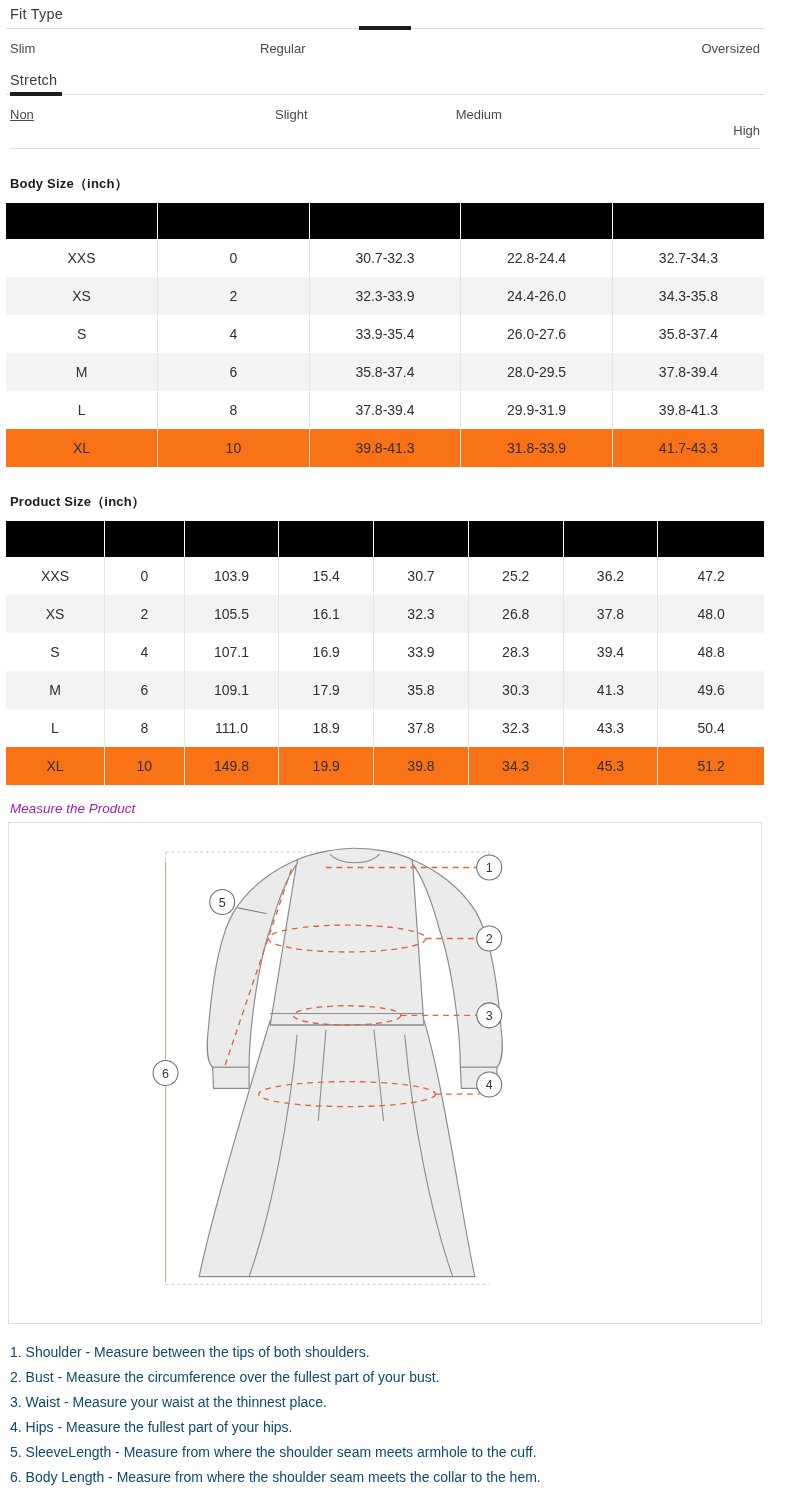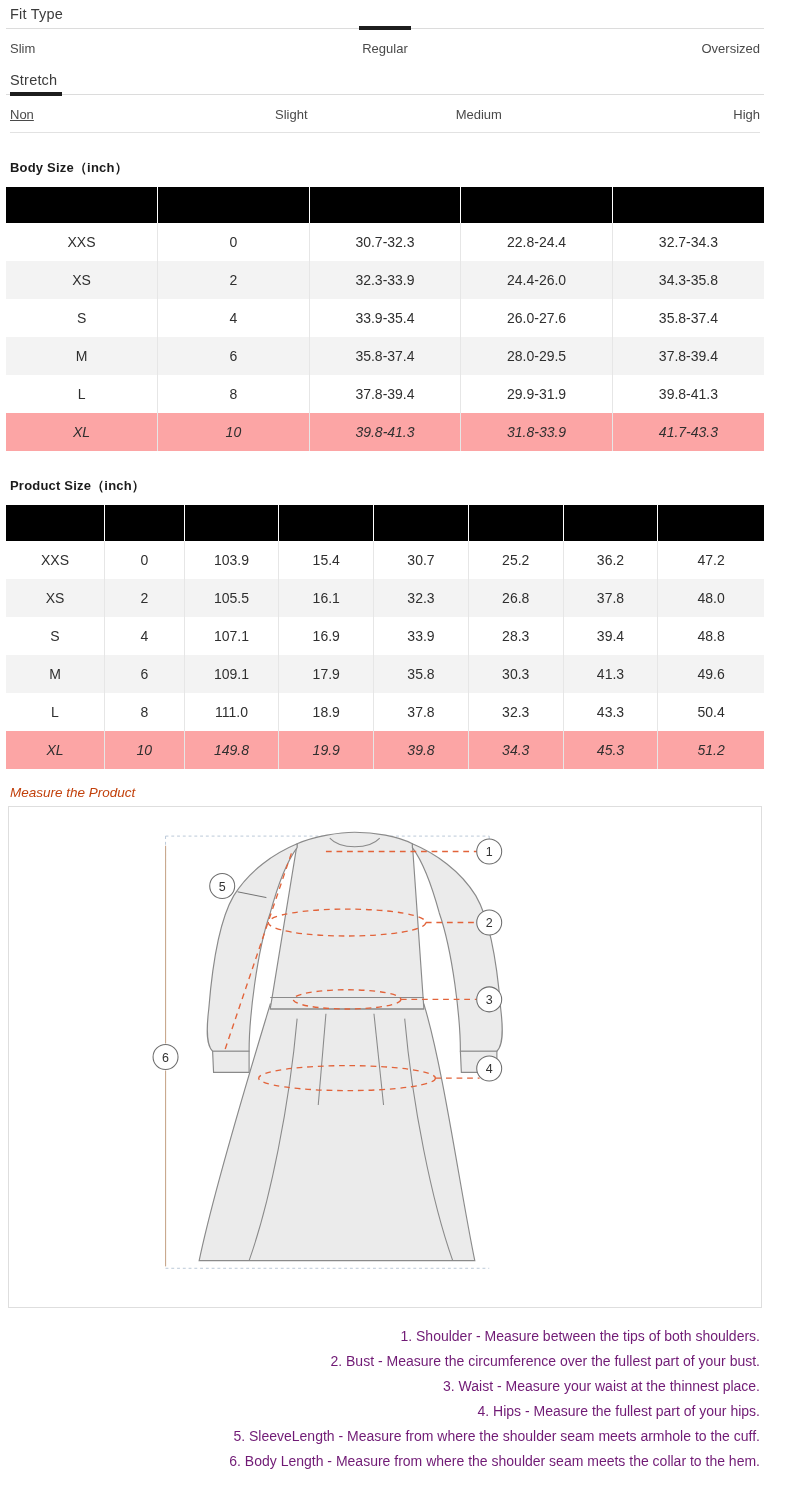--- a/index.html
+++ b/index.html
@@ -44,22 +44,22 @@
   .scale-labels {
     display: flex;
     justify-content: space-between;
     font-size: 13px;
     color: #4a4a4a;
     padding: 8px 4px 10px 4px;
   }
   .scale-labels span { white-space: nowrap; }
   .scale-labels.four span { flex: 1; text-align: center; }
   .scale-labels.four span:first-child { text-align: left; text-decoration: underline; }
-  .scale-labels.four span:last-child { text-align: right; }
-  .scale-labels.three span { flex: 1; text-align: center; }
+  .scale-labels.four span:last-child { text-align: right; margin-top: 16px; }
+  .scale-labels.three span { flex: 1; }
   .scale-labels.three span:first-child { text-align: left; }
   .scale-labels.three span:last-child { text-align: right; }
 
   .divider {
     border-bottom: 1px solid #e2e2e2;
     margin: 0 4px;
   }
 
   
   .section-title {
@@ -88,48 +88,47 @@
   table td {
     text-align: center;
     font-size: 14px;
     color: #2f2f2f;
     height: 36px;
     border-right: 1px solid #e6e6e6;
   }
   table td:last-child { border-right: none; }
   tbody tr:nth-child(odd) { background: #ffffff; }
   tbody tr:nth-child(even) { background: #f3f3f3; }
-  tbody tr:last-child { background: #fca5a5; font-style: italic; }
+  tbody tr:last-child { background: #f97316; }
 
   
   .measure-caption {
     font-size: 13.5px;
     font-style: italic;
-    color: #c2410c;
+    color: #a21caf;
     margin: 16px 4px 6px 4px;
   }
   .figure-box {
     border: 1px solid #dedede;
     height: 500px;
     position: relative;
     margin: 0 2px;
     background: #ffffff;
   }
   .figure-box svg { display: block; width: 100%; height: 100%; }
 
   
   .notes {
     margin: 16px 4px 0 4px;
   }
   .notes li {
     list-style: none;
     font-size: 14px;
-    color: #701a75;
+    color: #0c4a6e;
     line-height: 25px;
-    text-align: right;
   }
   .notes ol { margin: 0; padding: 0; }
 </style>
 </head>
 <body>
 
 <div class="page">
 
   <div class="scale-block">
     <div class="scale-title">Fit Type</div>

